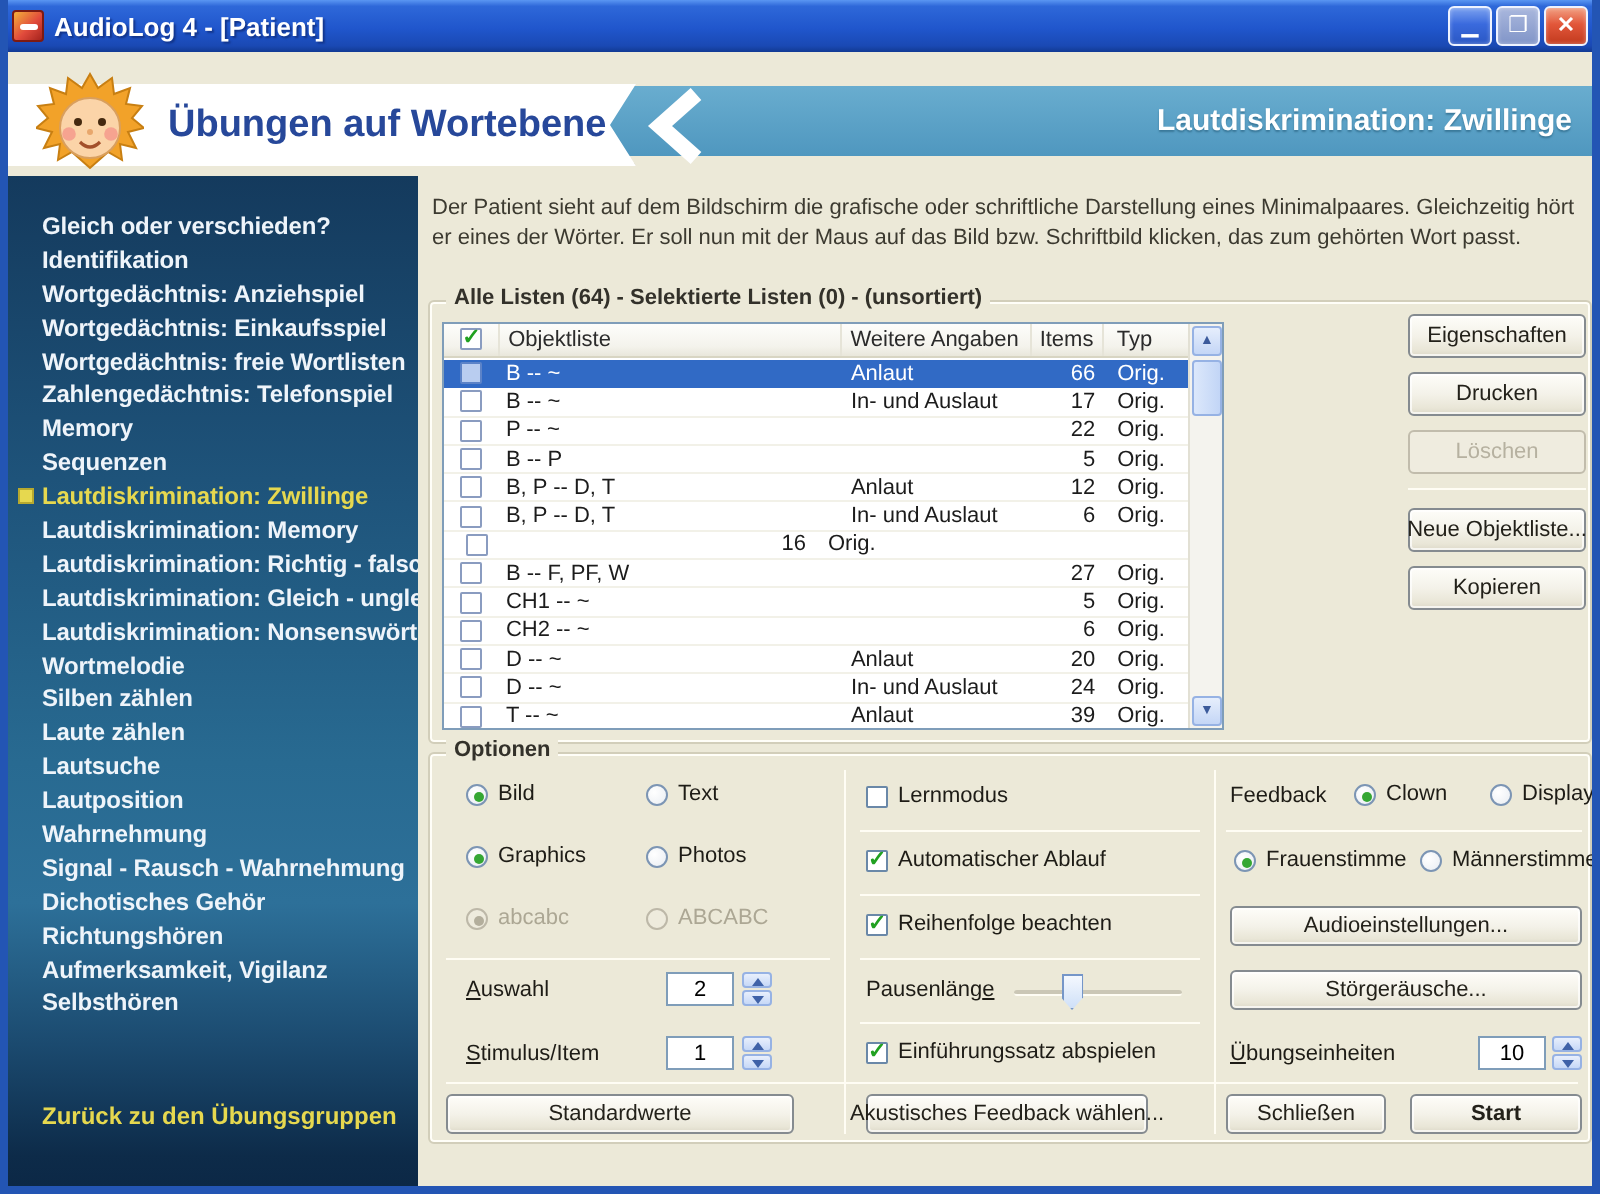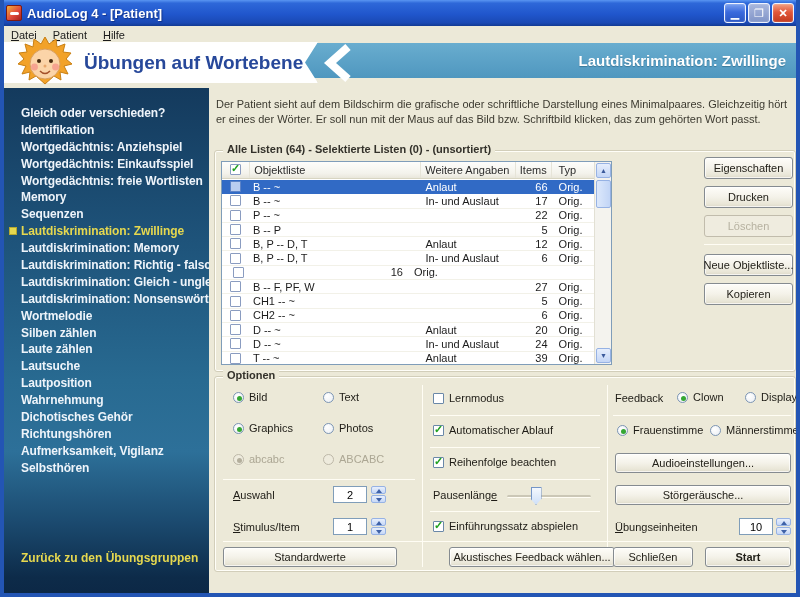--- a/index.html
+++ b/index.html
@@ -112,25 +112,20 @@
   <div class="titlebar">
     <span class="appicon"></span>
     <span class="ttl">AudioLog 4 - [Patient]</span>
     <span class="winbtns">
       <span class="wbtn">▁</span>
       <span class="wbtn max">❐</span>
       <span class="wbtn close">✕</span>
     </span>
   </div>
 
-  <div class="menubar">
-    <span class="menuitem"><u>D</u>atei</span>
-    <span class="menuitem"><u>P</u>atient</span>
-    <span class="menuitem"><u>H</u>ilfe</span>
-  </div>
 
   <div class="band">
     <span class="exercise-title">Lautdiskrimination: Zwillinge</span>
   </div>
   <div class="banner"></div>
   <svg class="chevron" width="30" height="38" viewBox="0 0 30 38">
     <polyline points="25,3 7,19 25,35" fill="none" stroke="#ffffff" stroke-width="8"></polyline>
   </svg>
   <svg class="mascot" width="54" height="50" viewBox="0 0 54 50">
     <path d="M27 1 L31 8 L38 3 L39 11 L47 8 L45 16 L53 17 L48 23 L54 28 L46 30 L50 38 L42 36 L43 44 L36 40 L27 48 L18 40 L11 44 L12 36 L4 38 L8 30 L0 28 L6 23 L1 17 L9 16 L7 8 L15 11 L16 3 L23 8 Z" fill="#f2a229" stroke="#c87f12" stroke-width="1"></path>
@@ -144,33 +139,35 @@
   </svg>
   <span class="banner-title">Übungen auf Wortebene</span>
 
   <div class="sidebar">
     <div class="snav" id="snav">
         <div class="snav-item"><span>Gleich oder verschieden?</span></div>
         <div class="snav-item"><span>Identifikation</span></div>
         <div class="snav-item"><span>Wortgedächtnis: Anziehspiel</span></div>
         <div class="snav-item"><span>Wortgedächtnis: Einkaufsspiel</span></div>
         <div class="snav-item"><span>Wortgedächtnis: freie Wortlisten</span></div>
+        <div class="snav-item"><span>Zahlengedächtnis: Telefonspiel</span></div>
         <div class="snav-item"><span>Memory</span></div>
         <div class="snav-item"><span>Sequenzen</span></div>
         <div class="snav-item active"><span class="bullet"></span><span>Lautdiskrimination: Zwillinge</span></div>
         <div class="snav-item"><span>Lautdiskrimination: Memory</span></div>
         <div class="snav-item"><span>Lautdiskrimination: Richtig - falsch</span></div>
         <div class="snav-item"><span>Lautdiskrimination: Gleich - ungleich</span></div>
         <div class="snav-item"><span>Lautdiskrimination: Nonsenswörter</span></div>
         <div class="snav-item"><span>Wortmelodie</span></div>
         <div class="snav-item"><span>Silben zählen</span></div>
         <div class="snav-item"><span>Laute zählen</span></div>
         <div class="snav-item"><span>Lautsuche</span></div>
         <div class="snav-item"><span>Lautposition</span></div>
         <div class="snav-item"><span>Wahrnehmung</span></div>
+        <div class="snav-item"><span>Signal - Rausch - Wahrnehmung</span></div>
         <div class="snav-item"><span>Dichotisches Gehör</span></div>
         <div class="snav-item"><span>Richtungshören</span></div>
         <div class="snav-item"><span>Aufmerksamkeit, Vigilanz</span></div>
         <div class="snav-item"><span>Selbsthören</span></div>
       </div>
     <span class="back-link">Zurück zu den Übungsgruppen</span>
   </div>
 
   <div class="content">
     <div class="desc">Der Patient sieht auf dem Bildschirm die grafische oder schriftliche Darstellung eines Minimalpaares. Gleichzeitig hört er eines der Wörter. Er soll nun mit der Maus auf das Bild bzw. Schriftbild klicken, das zum gehörten Wort passt.</div>
@@ -413,18 +410,18 @@
       <div class="xpbtn footer-btn" style="left:400px;top:108px;width:176px;">Störgeräusche...</div>
       <span class="opt-label" style="left:400px;top:144px;"><u>Ü</u>bungseinheiten</span>
       <input class="spinval" style="left: 524px; top: 141px;" readonly="" value="10">
       <span class="spinner" style="left:561px;top:141px;">
           <div class="su"></div>
           <div class="sd"></div>
         </span>
 
       <div class="hdiv" style="left:8px;width:566px;top:164px;"></div>
       <div class="xpbtn footer-btn" style="left:8px;top:170px;width:174px;">Standardwerte</div>
-      <div class="xpbtn footer-btn" style="left:234px;top:170px;width:166px;">Akustisches Feedback wählen...</div>
+      <div class="xpbtn footer-btn" style="left:218px;top:170px;width:141px;">Akustisches Feedback wählen...</div>
       <div class="xpbtn footer-btn" style="left:398px;top:170px;width:80px;">Schließen</div>
       <div class="xpbtn footer-btn bold" style="left:490px;top:170px;width:86px;">Start</div>
     </div>
   </div>
 </div>
 
 </body></html>

